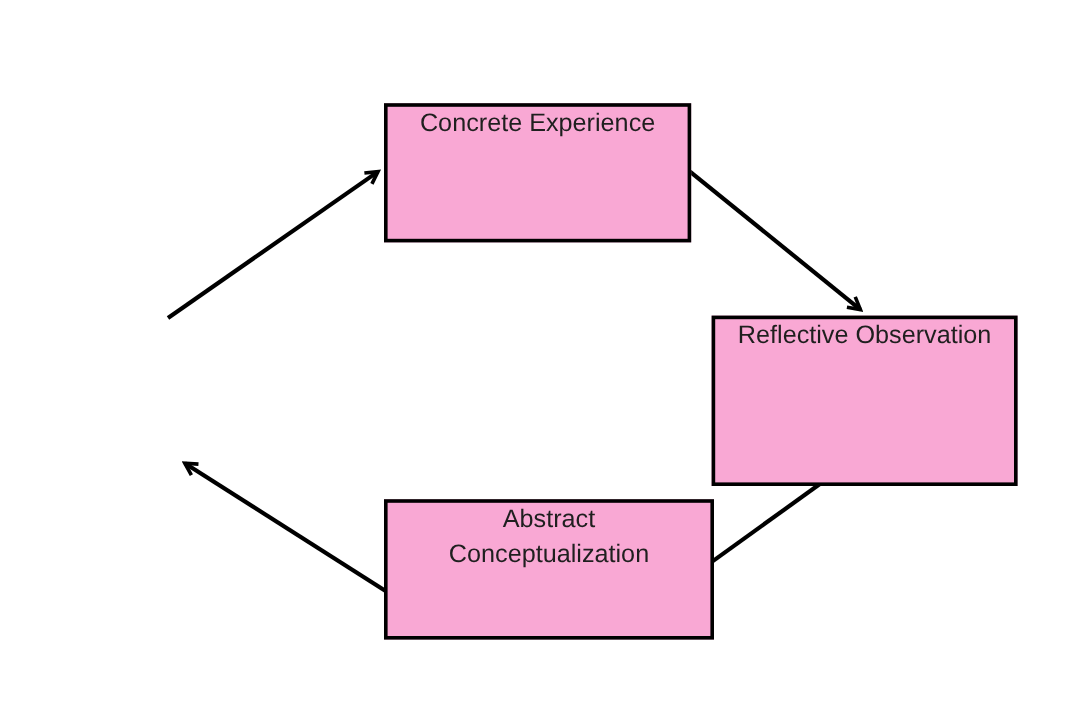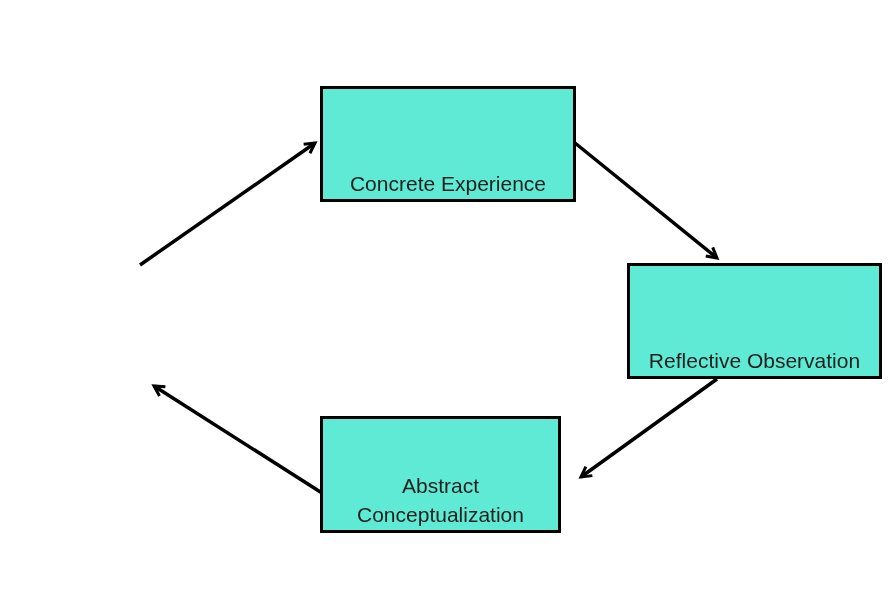--- a/index.html
+++ b/index.html
@@ -19,33 +19,33 @@
     position: absolute;
     left: 0;
     top: 0;
     width: 891px;
     height: 607px;
   }
   .node {
     position: absolute;
     box-sizing: border-box;
     border: 3px solid #000000;
-    background: #5eead4;
+    background: #f9a8d4;
     display: flex;
-    align-items: flex-end;
+    align-items: flex-start;
     justify-content: center;
     text-align: center;
     font-size: 21px;
     line-height: 1.38;
     color: #1f1f1f;
     white-space: pre-line;
   }
   .node-top    { left: 320px; top: 86px;  width: 256px; height: 116px; }
-  .node-right  { left: 627px; top: 263px; width: 255px; height: 116px; }
-  .node-bottom { left: 320px; top: 416px; width: 241px; height: 117px; }
+  .node-right  { left: 593px; top: 263px; width: 255px; height: 142px; }
+  .node-bottom { left: 320px; top: 416px; width: 275px; height: 117px; }
   .node-left   { left: 35px;  top: 265px; width: 256px; height: 117px; }
 </style>
 </head>
 <body>
 
 <div class="stage">
 
   <svg class="arrow-layer" width="891" height="607" viewBox="0 0 891 607" xmlns="http://www.w3.org/2000/svg">
     <defs>
       <marker id="arrowhead" markerUnits="userSpaceOnUse" markerWidth="16" markerHeight="16" viewBox="0 0 16 16" refX="13" refY="8" orient="auto">

